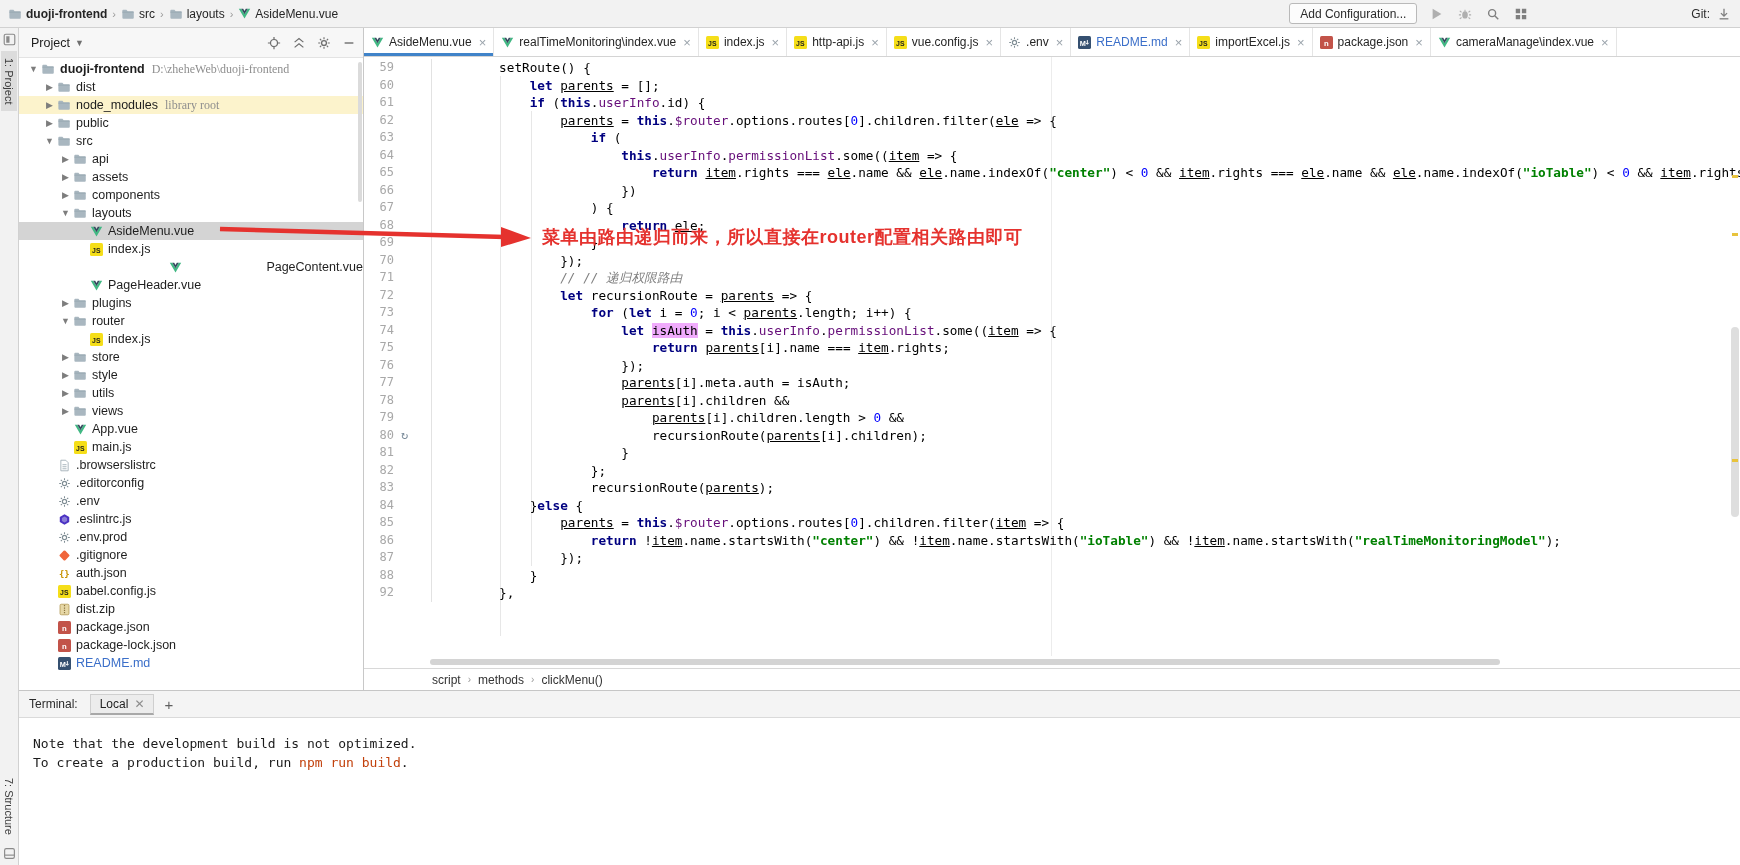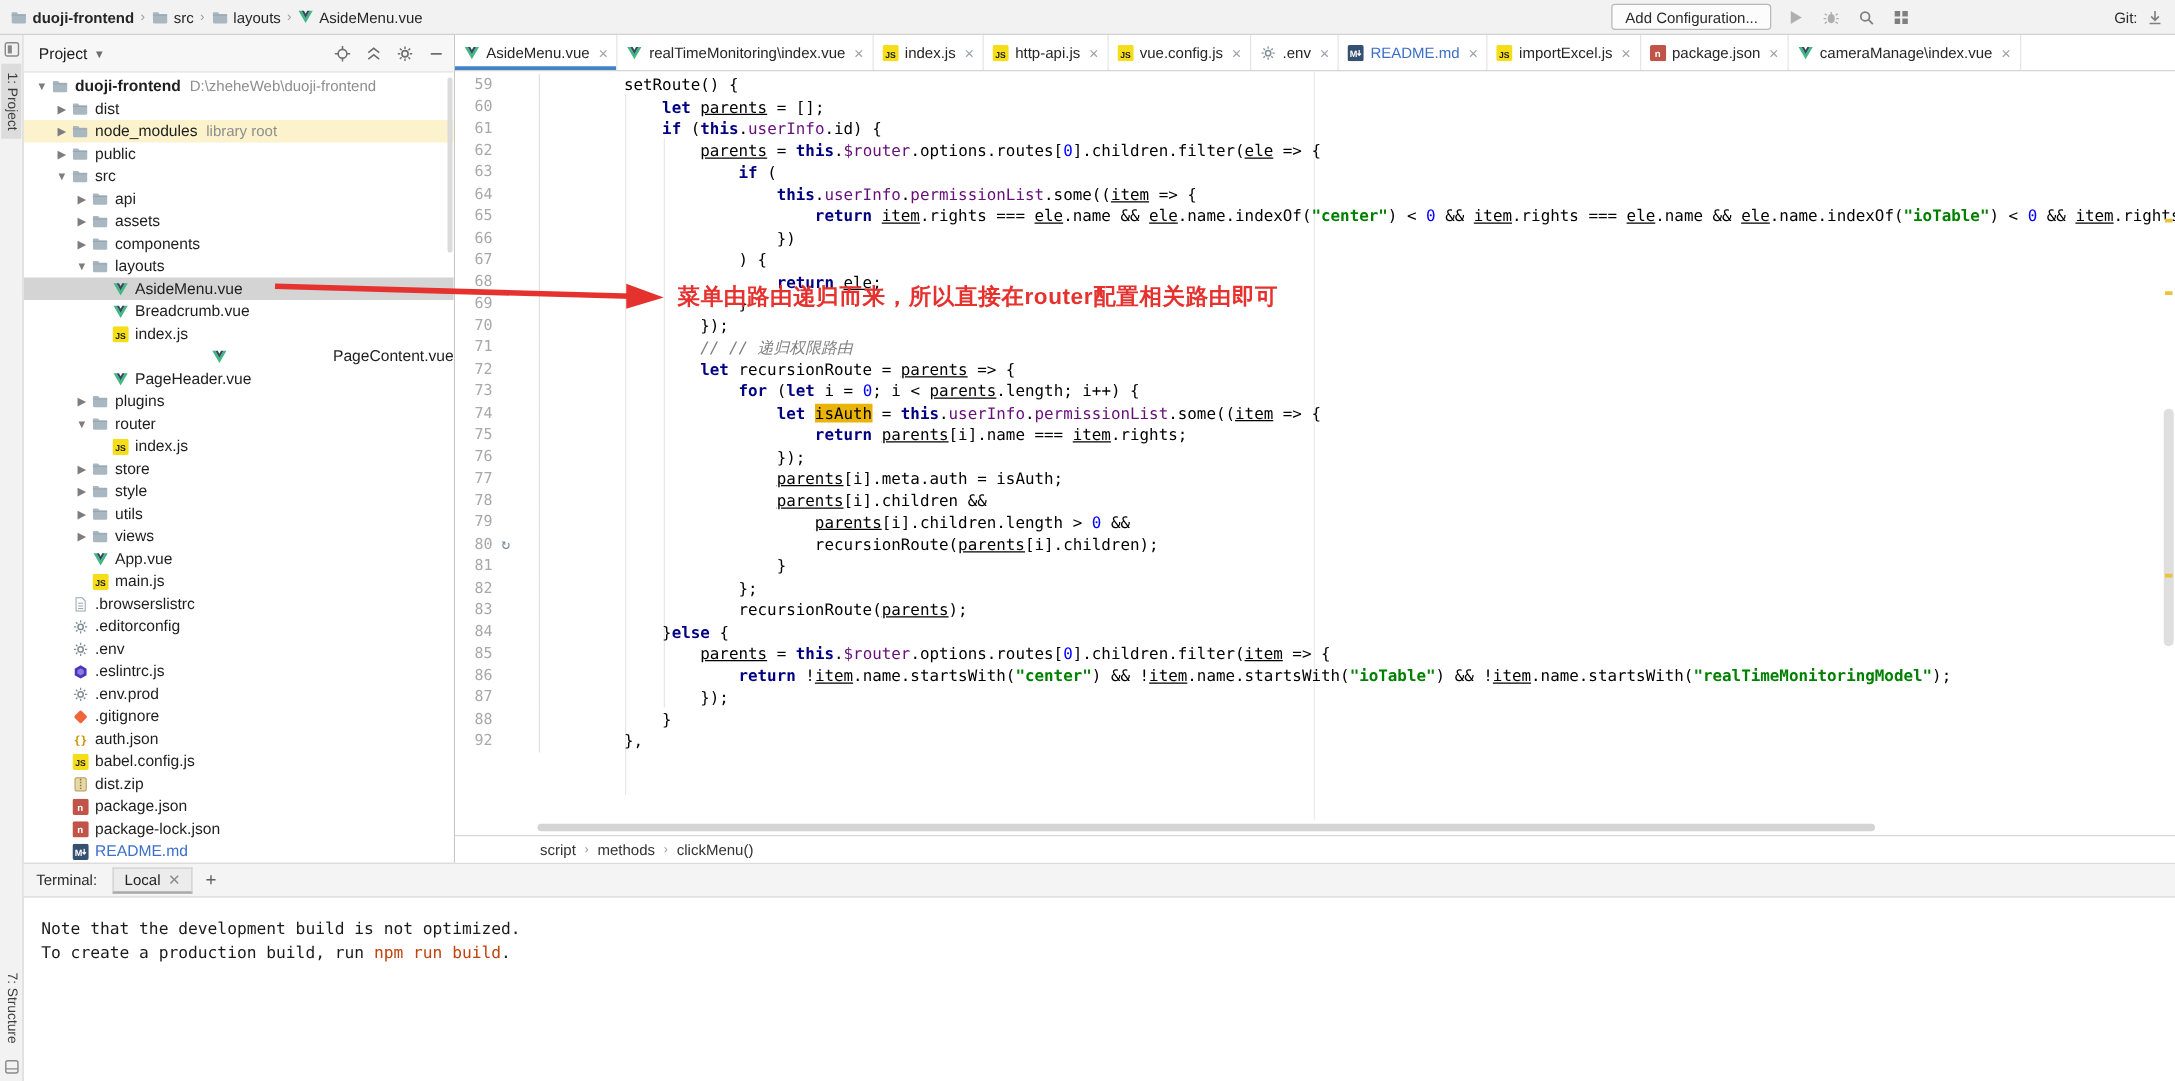--- a/index.html
+++ b/index.html
@@ -36,21 +36,21 @@
   .ph-ic{width:16px;height:16px;display:flex;align-items:center;justify-content:center;}
   .tree{flex:1;overflow:hidden;padding-top:2px;font-size:12.5px;}
   .trow{height:18px;display:flex;align-items:center;white-space:nowrap;cursor:default;}
   .trow.sel{background:#D4D4D4;}
   .trow.lib{background:#FCF3CC;}
   .tchev{width:13px;flex:none;text-align:center;color:#7d7d7d;font-size:9px;}
   .ticon{width:16px;height:16px;flex:none;display:flex;align-items:center;justify-content:center;margin-right:4px;}
   .tlabel{color:#1e1e1e;}
   .tlabel.bold{font-weight:bold;}
   .tlabel.mod{color:#3B6FC9;}
-  .tsfx{color:#8e8e8e;margin-left:7px;font-size:12px;}
+  .tsfx{color:#8e8e8e;margin-left:7px;font-size:12px;font-family:Liberation Serif, serif;}
   .p-scroll{position:absolute;right:1px;top:34px;width:4px;height:140px;background:#DBDBDB;border-radius:2px;}
   .splitter{width:1px;background:#C8C8C8;flex:none;cursor:col-resize;}
 
   
   .editor{flex:1;min-width:0;background:#fff;display:flex;flex-direction:column;position:relative;}
   .tabs{height:29px;flex:none;display:flex;align-items:stretch;background:#FFFFFF;border-bottom:1px solid #D4D4D4;overflow:hidden;}
   .etab{display:flex;align-items:center;gap:5px;padding:0 7px;font-size:12px;color:#262626;border-right:1px solid #E5E5E5;white-space:nowrap;position:relative;}
   .etab.active{background:#FFFFFF;box-shadow:inset 0 -3px 0 #4083C9;}
   .etab .tclose{color:#9aa3ab;font-size:13px;margin-left:2px;line-height:1;}
   .etab .elabel.mod{color:#3B6FC9;}
@@ -63,21 +63,21 @@
   .ln{width:30px;flex:none;text-align:right;color:#A8A8A8;font-size:12px;}
   .li{width:38px;flex:none;border-right:1px solid #E2E2E2;position:relative;color:#7A8B9A;font-size:12px;text-align:left;padding-left:7px;}
   .lt{flex:1;padding-left:6px;overflow:hidden;color:#000;}
   .tk-k{color:#000080;font-weight:bold;}
   .tk-s{color:#008000;font-weight:bold;}
   .tk-n{color:#0000FF;}
   .tk-c{color:#808080;font-style:italic;}
   .tk-f{color:#660E7A;}
   .tk-u{text-decoration:underline;}
   .tk-fd{color:#000;}
-  .tk-hl{background:#eab308;}
+  .tk-hl{background:#f0abfc;}
   .vscroll{position:absolute;right:1px;top:45%;width:8px;height:190px;background:#DEDEDE;border-radius:4px;}
   .stripe-mark{position:absolute;right:2px;width:6px;height:3px;background:#E8C33C;}
 
   .hscroll{height:12px;flex:none;position:relative;background:#FFFFFF;}
   .hthumb{position:absolute;left:66px;top:3px;width:1070px;height:6px;background:#D4D4D4;border-radius:3px;}
 
   .ecrumbs{height:22px;flex:none;border-top:1px solid #D8D8D8;display:flex;align-items:center;padding-left:68px;gap:7px;font-size:12px;color:#333;background:#FFFFFF;}
   .ecrumb-sep{color:#9b9b9b;font-size:10px;}
 
   
@@ -323,30 +323,20 @@
               </div>
               <div class="trow sel" style="padding-left: 56px;">
                 <span class="tchev"></span>
                 <span class="ticon ficon" style="display: inline-flex; align-items: center;">
                   <svg width="13" height="13" viewBox="0 0 16 16">
                     <path d="M1 2 L8 14 L15 2 L12 2 L8 9 L4 2 Z" fill="#41B883"></path>
                     <path d="M4 2 L8 9 L12 2 L9.6 2 L8 4.9 L6.4 2 Z" fill="#35495E"></path>
                   </svg>
                 </span>
                 <span class="tlabel">AsideMenu.vue</span>
-              </div>
-              <div class="trow" style="padding-left: 56px;">
-                <span class="tchev"></span>
-                <span class="ticon ficon" style="display: inline-flex; align-items: center;">
-                  <svg width="13" height="13" viewBox="0 0 16 16">
-                    <path d="M1 2 L8 14 L15 2 L12 2 L8 9 L4 2 Z" fill="#41B883"></path>
-                    <path d="M4 2 L8 9 L12 2 L9.6 2 L8 4.9 L6.4 2 Z" fill="#35495E"></path>
-                  </svg>
-                </span>
-                <span class="tlabel">Breadcrumb.vue</span>
               </div>
               <div class="trow" style="padding-left: 56px;">
                 <span class="tchev"></span>
                 <span class="ticon ficon" style="display: inline-flex; align-items: center;">
                   <svg width="13" height="13" viewBox="0 0 16 16">
                     <rect width="16" height="16" rx="2" fill="#F5DE19"></rect>
                     <text x="2.6" y="12.5" font-size="8.5" font-weight="bold" fill="#1D1D1D" font-family="sans-serif">JS</text>
                   </svg>
                 </span>
                 <span class="tlabel">index.js</span>

